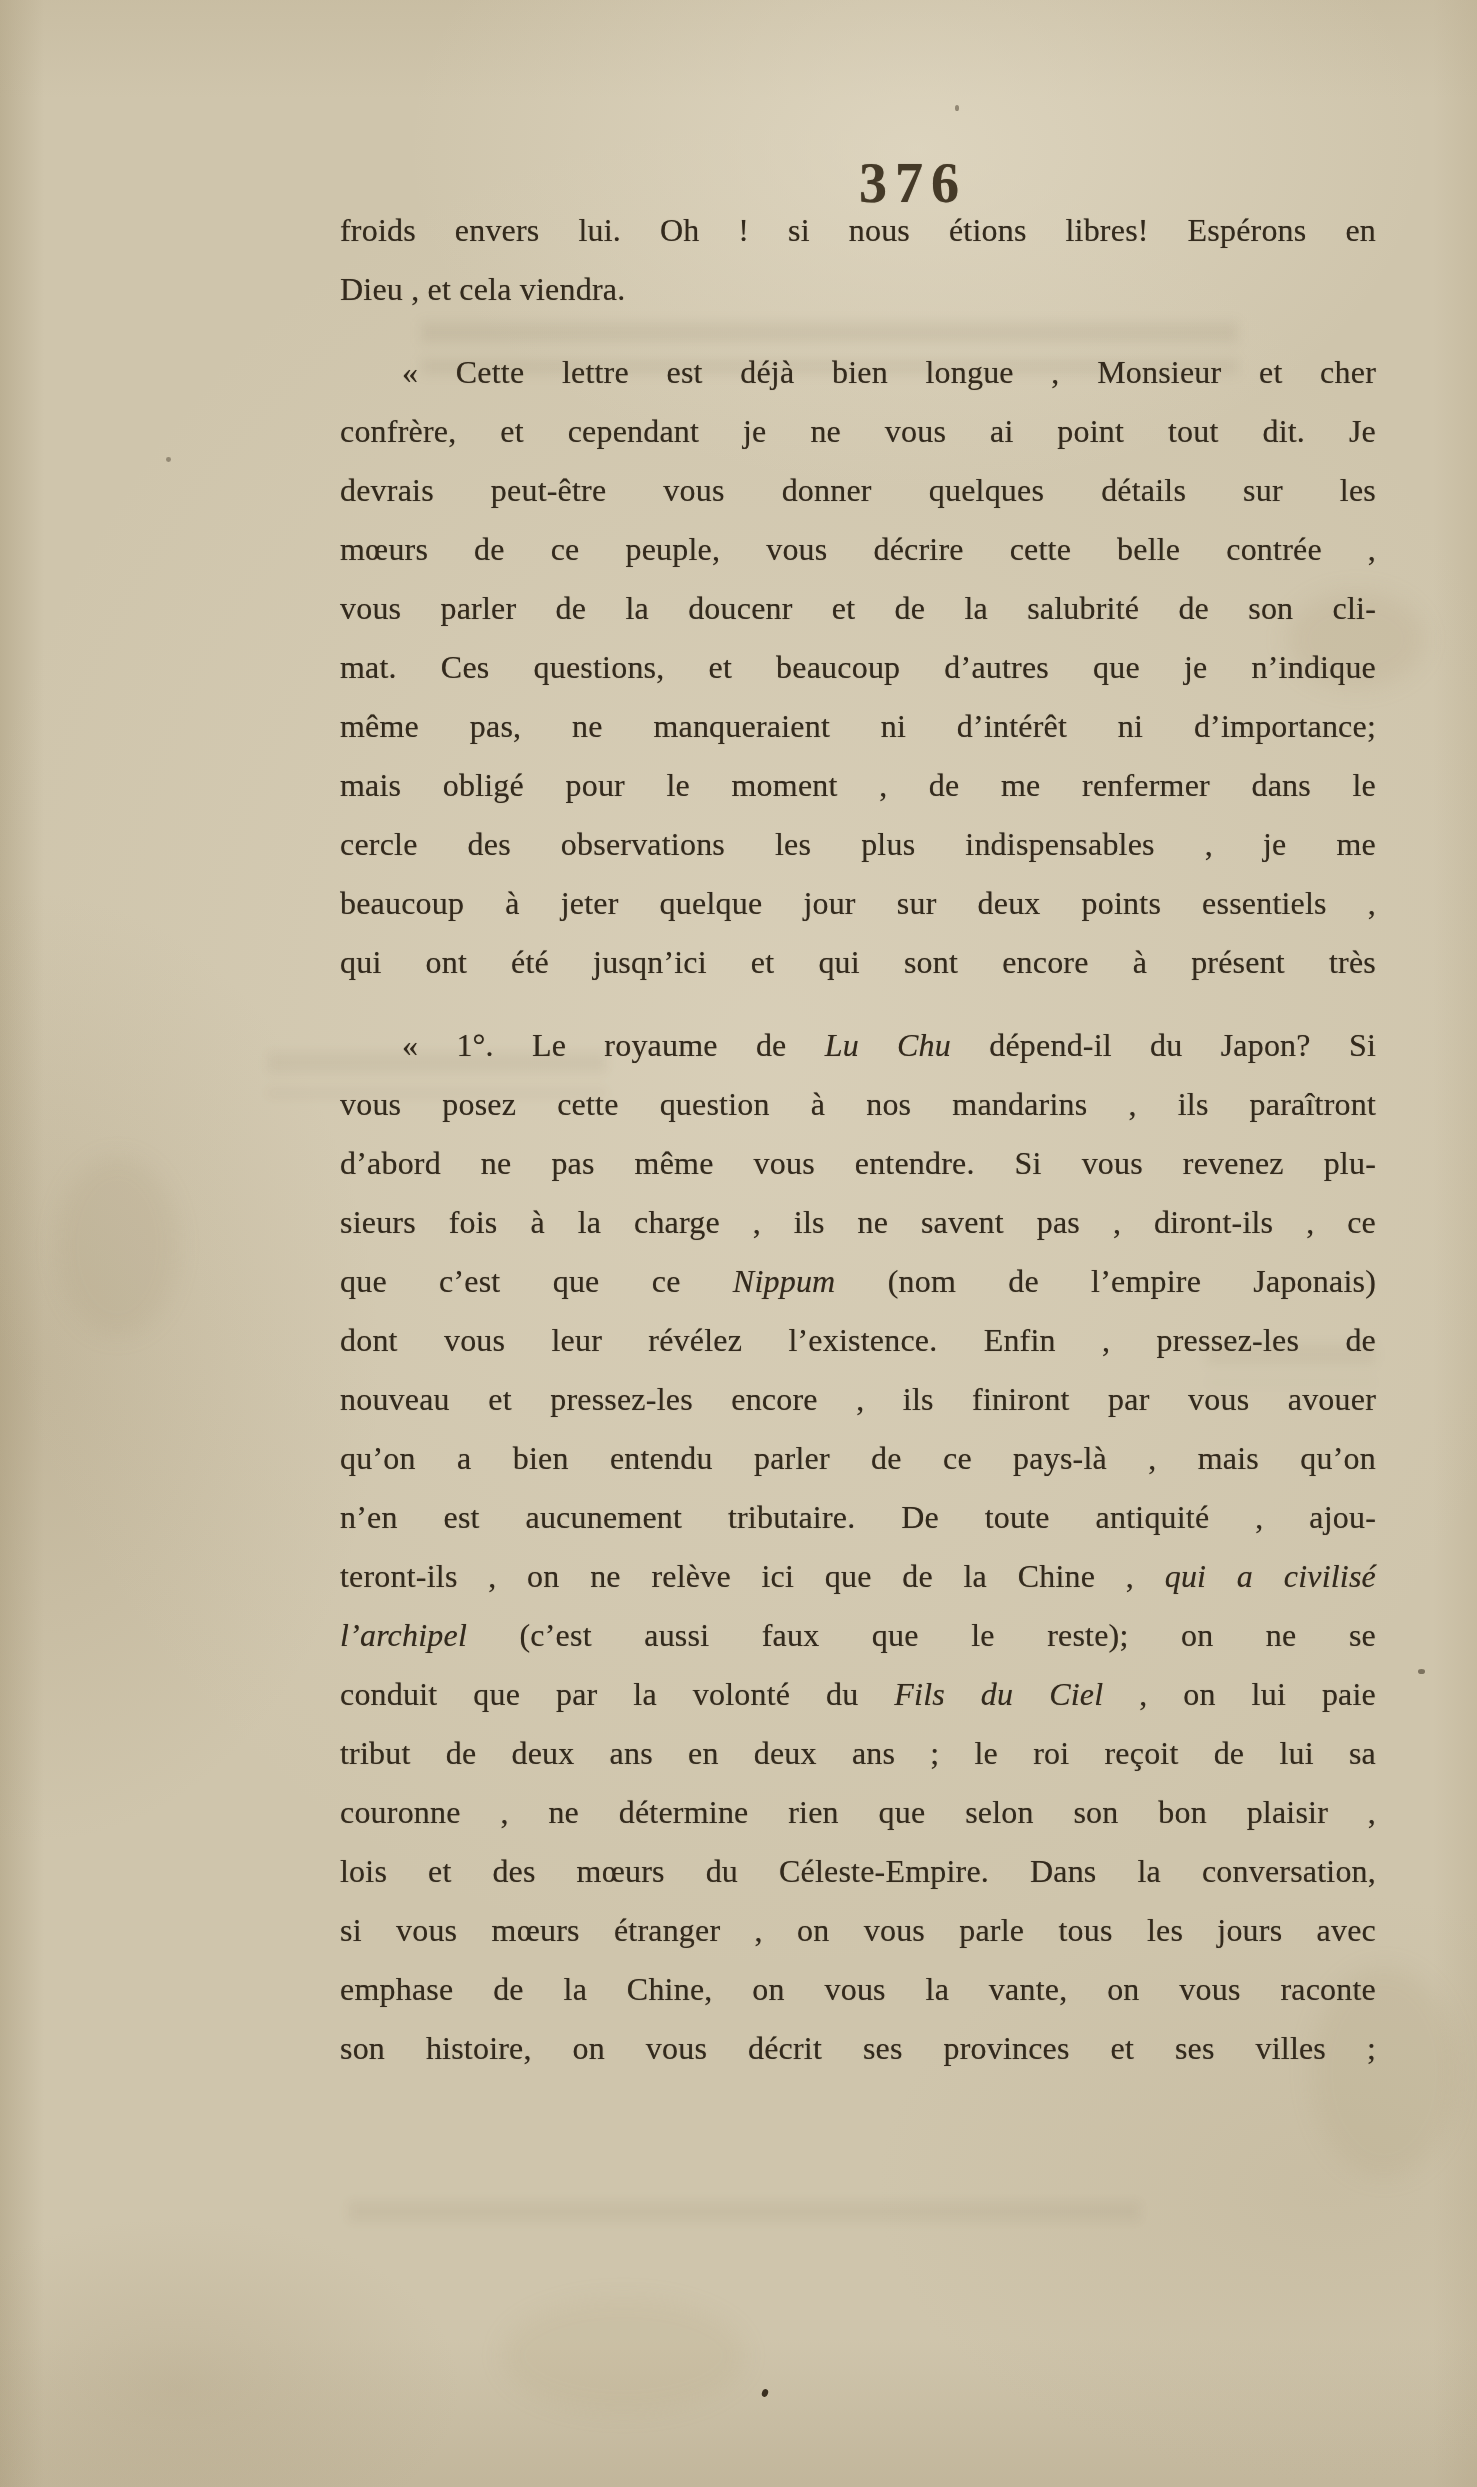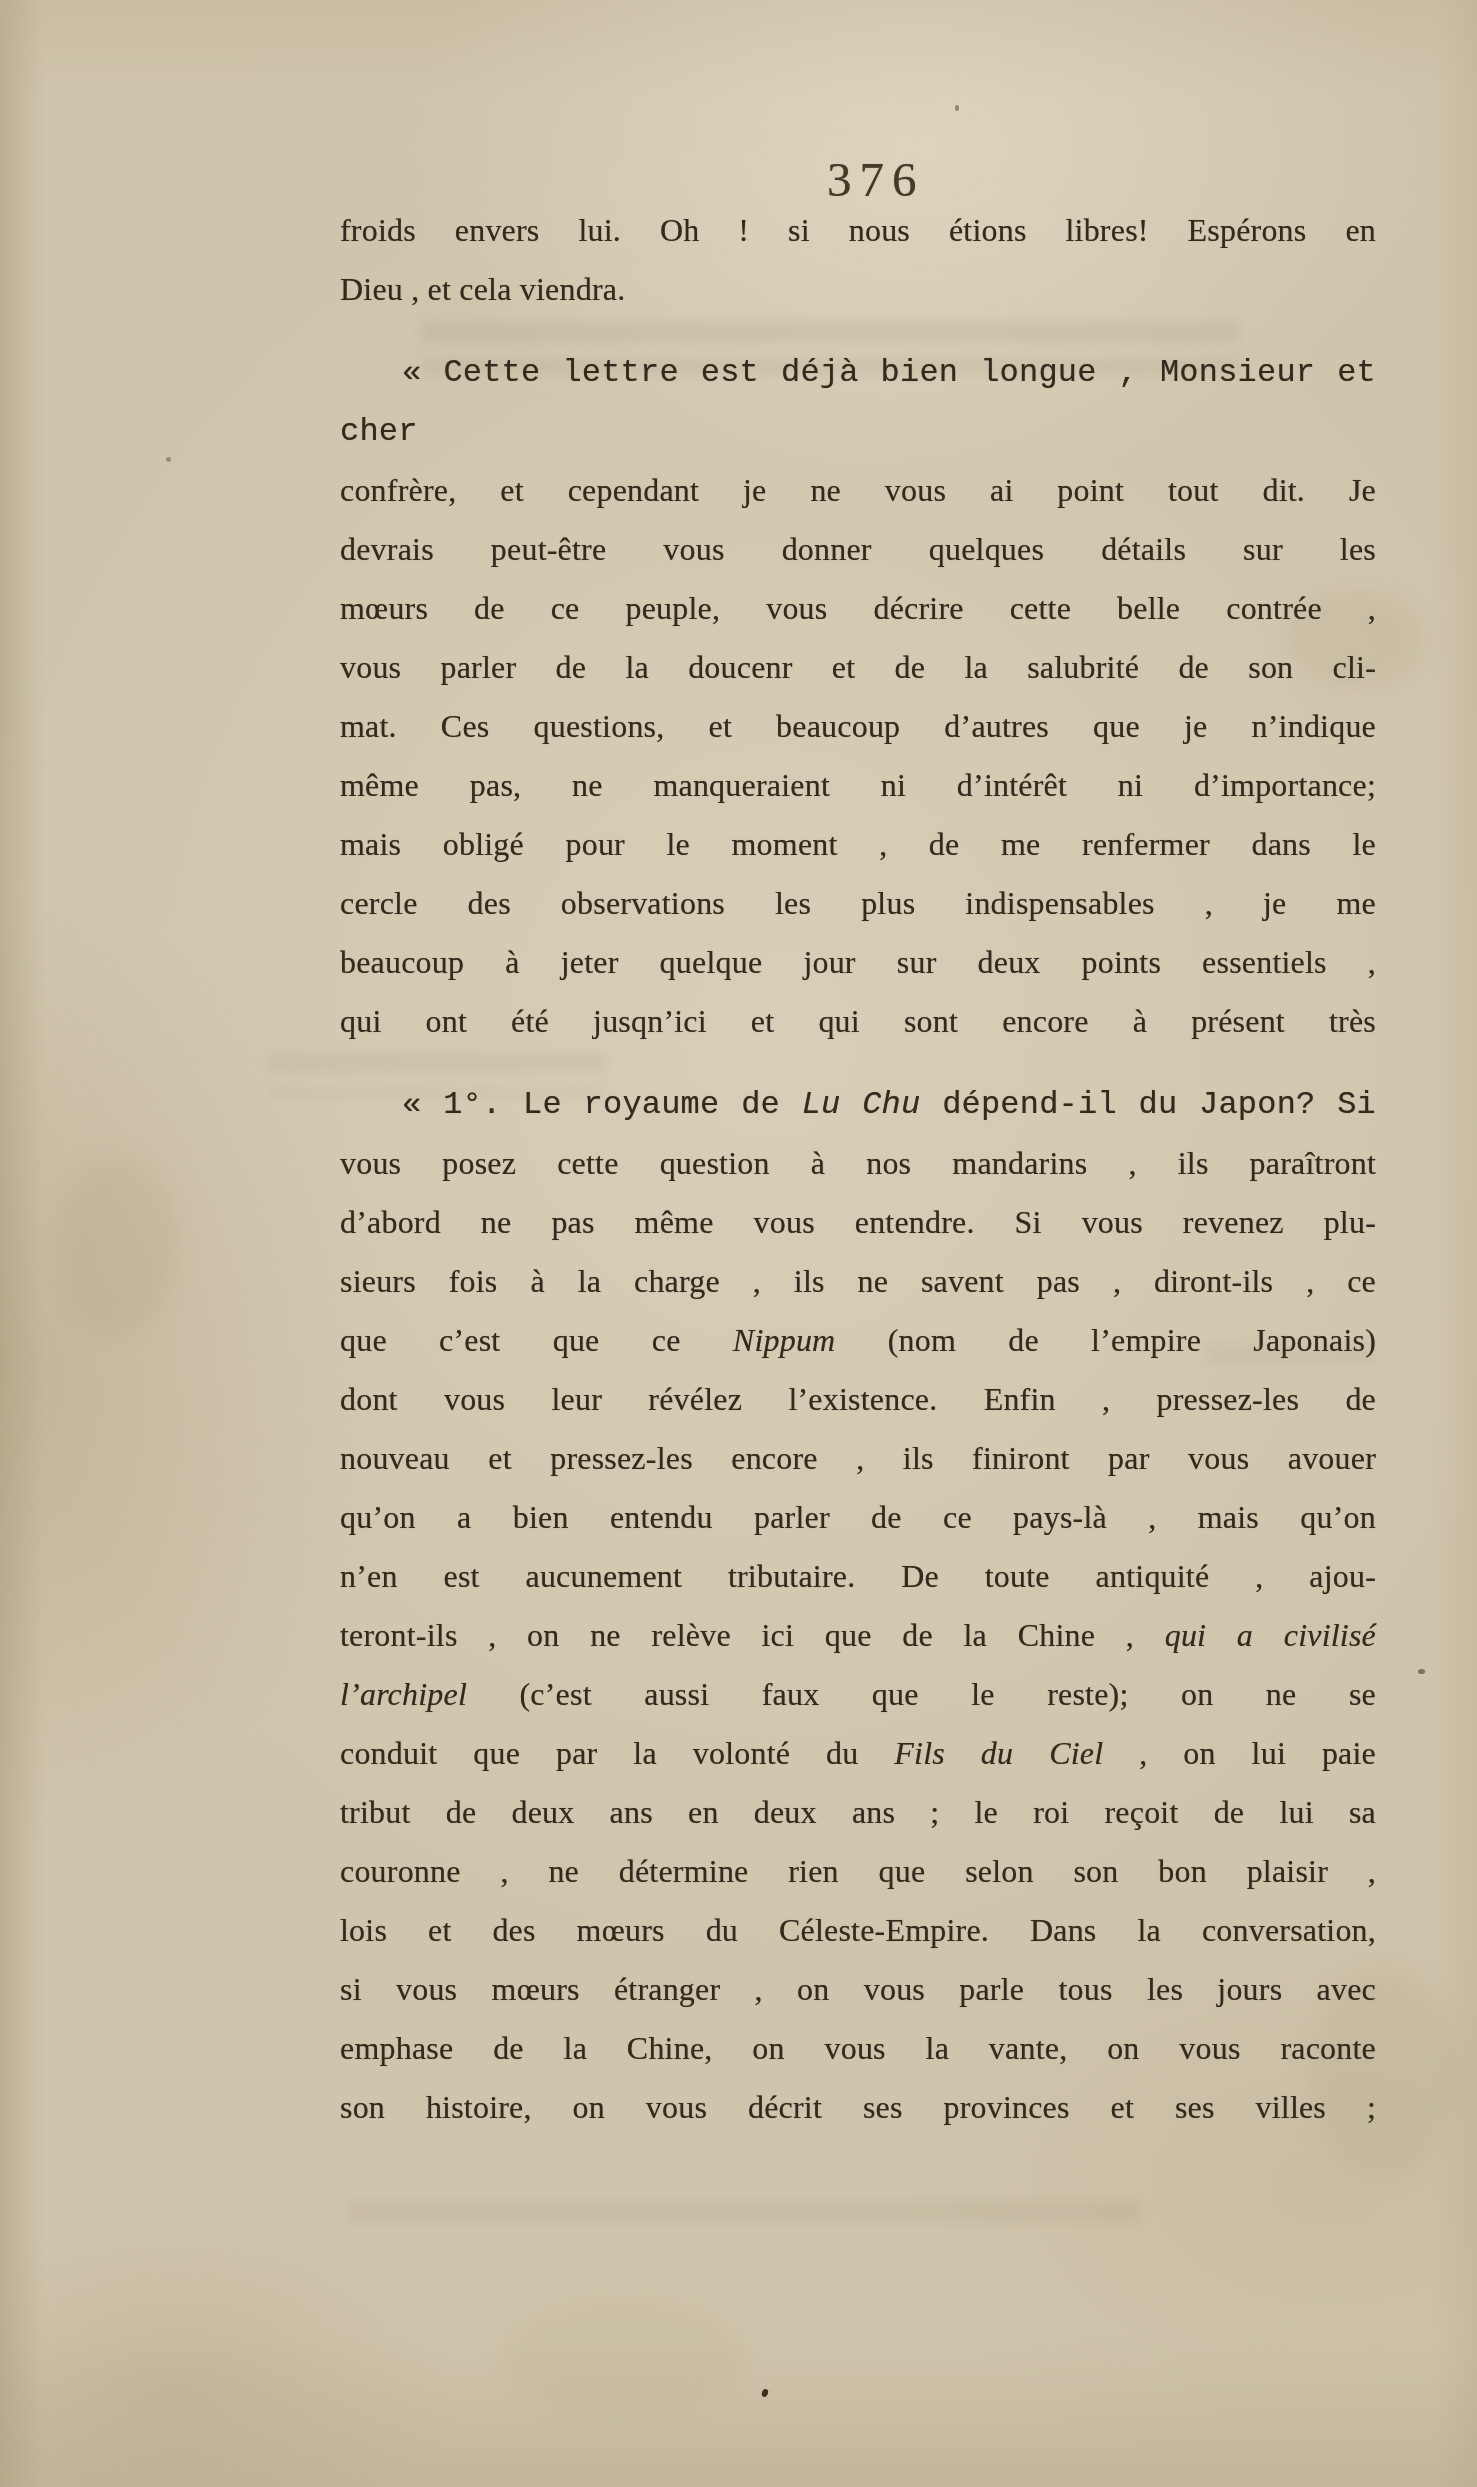--- a/index.html
+++ b/index.html
@@ -51,43 +51,44 @@
 
   
   .speck { position: absolute; background: #3a2f20; border-radius: 50%; pointer-events: none; }
   .speck.p1 { left: 762px;  top: 2389px; width: 5.7px;  height: 8px; transform: rotate(20deg); }
   .speck.p2 { left: 1418px; top: 1669px; width: 7.3px;  height: 4.9px;  opacity: .55; }
   .speck.p3 { left: 166px;  top: 457px;  width: 4.9px;  height: 4.9px;  opacity: .4; }
   .speck.p4 { left: 955px; top: 105px;  width: 4px;  height: 5.7px;  opacity: .45; }
 
   .page-number {
     position: absolute;
-    left: 827px;
+    left: 859px;
     top: 151px;
-    font-size: 49px;
+    font-size: 56px;
     letter-spacing: 8px;
     color: #453a28;
     text-shadow: 0 0 0.8px rgba(69,58,40,0.6);
+    font-weight: bold;
   }
 
   .text-block {
     position: absolute;
     left: 340px;
     top: 201px;
     width: 1036px;
     font-size: 32px;
     line-height: 59px;
     color: #332a1d;
     letter-spacing: 0.2px;
     text-shadow: 0 0 0.8px rgba(51,42,29,0.55);
   }
   .line { text-align: justify; text-align-last: justify; }
   .line.pe { text-align-last: left; }
   .line.ps { margin-top: 24px; }
-  .line.ind { text-indent: 62px; font-family: Liberation Mono, monospace; }
+  .line.ind { text-indent: 62px; }
   .it { font-style: italic; }
 </style>
 </head>
 <body>
 
 <div class="paper">
   <div class="smudge s1"></div>
   <div class="smudge s2"></div>
   <div class="smudge s3"></div>
   <div class="smudge s4"></div>

